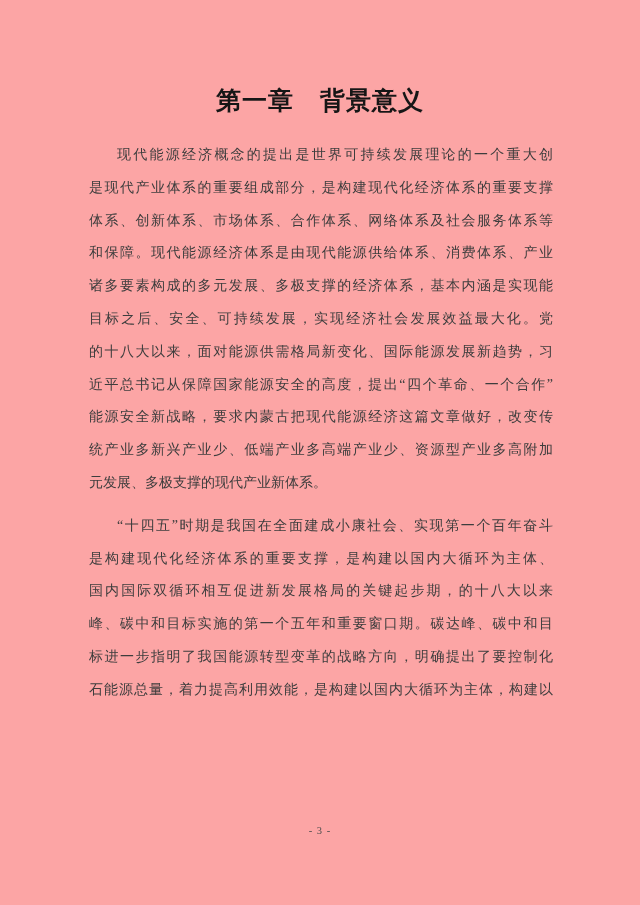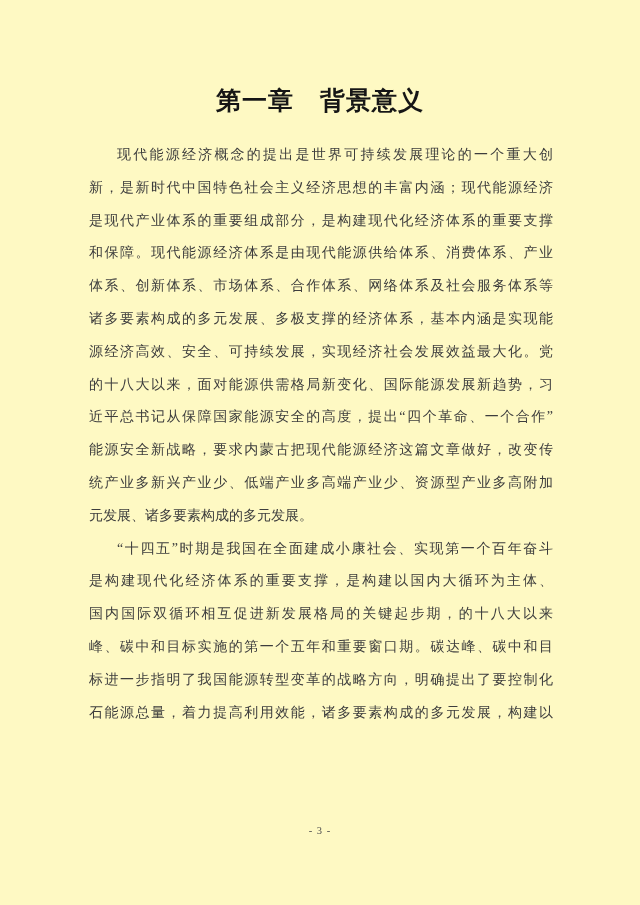--- a/index.html
+++ b/index.html
@@ -8,21 +8,21 @@
       background: #ffffff;
       width: 640px;
       height: 905px;
       overflow: hidden;
       font-family: "Liberation Serif", serif;
     }
     .page {
       position: relative;
       width: 640px;
       height: 905px;
-      background: #fef9c3;
+      background: #fca5a5;
     }
     .title {
       position: absolute;
       top: 82px;
       left: 0;
       width: 640px;
       margin: 0;
       text-align: center;
       font-family: "Liberation Sans", sans-serif;
       font-size: 25px;
@@ -35,21 +35,21 @@
       position: absolute;
       left: 89px;
       top: 139px;
       width: 464px;
     }
     .para {
       margin: 0;
       padding: 0;
     }
     .para + .para {
-      margin-top: 0;
+      margin-top: 10px;
     }
     .line {
       height: 32.8px;
       line-height: 32.8px;
       font-size: 14px;
       color: #3d3d3d;
       text-align: justify;
       text-align-last: justify;
       text-justify: inter-character;
       overflow: visible;
@@ -74,36 +74,35 @@
   </style>
 </head>
 <body>
 
 <div class="page">
   <h1 class="title">第一章　背景意义</h1>
 
   <div class="content">
     <div class="para" data-justify-last="false">
         <div class="line first">现代能源经济概念的提出是世界可持续发展理论的一个重大创</div>
-        <div class="line">新，是新时代中国特色社会主义经济思想的丰富内涵；现代能源经济</div>
         <div class="line">是现代产业体系的重要组成部分，是构建现代化经济体系的重要支撑</div>
+        <div class="line">体系、创新体系、市场体系、合作体系、网络体系及社会服务体系等</div>
         <div class="line">和保障。现代能源经济体系是由现代能源供给体系、消费体系、产业</div>
-        <div class="line">体系、创新体系、市场体系、合作体系、网络体系及社会服务体系等</div>
         <div class="line">诸多要素构成的多元发展、多极支撑的经济体系，基本内涵是实现能</div>
-        <div class="line">源经济高效、安全、可持续发展，实现经济社会发展效益最大化。党</div>
+        <div class="line">目标之后、安全、可持续发展，实现经济社会发展效益最大化。党</div>
         <div class="line">的十八大以来，面对能源供需格局新变化、国际能源发展新趋势，习</div>
         <div class="line">近平总书记从保障国家能源安全的高度，提出“四个革命、一个合作”</div>
         <div class="line">能源安全新战略，要求内蒙古把现代能源经济这篇文章做好，改变传</div>
         <div class="line">统产业多新兴产业少、低端产业多高端产业少、资源型产业多高附加</div>
-        <div class="line last">元发展、诸多要素构成的多元发展。</div>
+        <div class="line last">元发展、多极支撑的现代产业新体系。</div>
       </div>
     <div class="para" data-justify-last="true">
         <div class="line first">“十四五”时期是我国在全面建成小康社会、实现第一个百年奋斗</div>
         <div class="line">是构建现代化经济体系的重要支撑，是构建以国内大循环为主体、</div>
         <div class="line">国内国际双循环相互促进新发展格局的关键起步期，的十八大以来</div>
         <div class="line">峰、碳中和目标实施的第一个五年和重要窗口期。碳达峰、碳中和目</div>
         <div class="line">标进一步指明了我国能源转型变革的战略方向，明确提出了要控制化</div>
-        <div class="line last">石能源总量，着力提高利用效能，诸多要素构成的多元发展，构建以</div>
+        <div class="line last">石能源总量，着力提高利用效能，是构建以国内大循环为主体，构建以</div>
       </div>
   </div>
 
   <div class="pageno">- 3 -</div>
 </div>
 
 </body></html>

